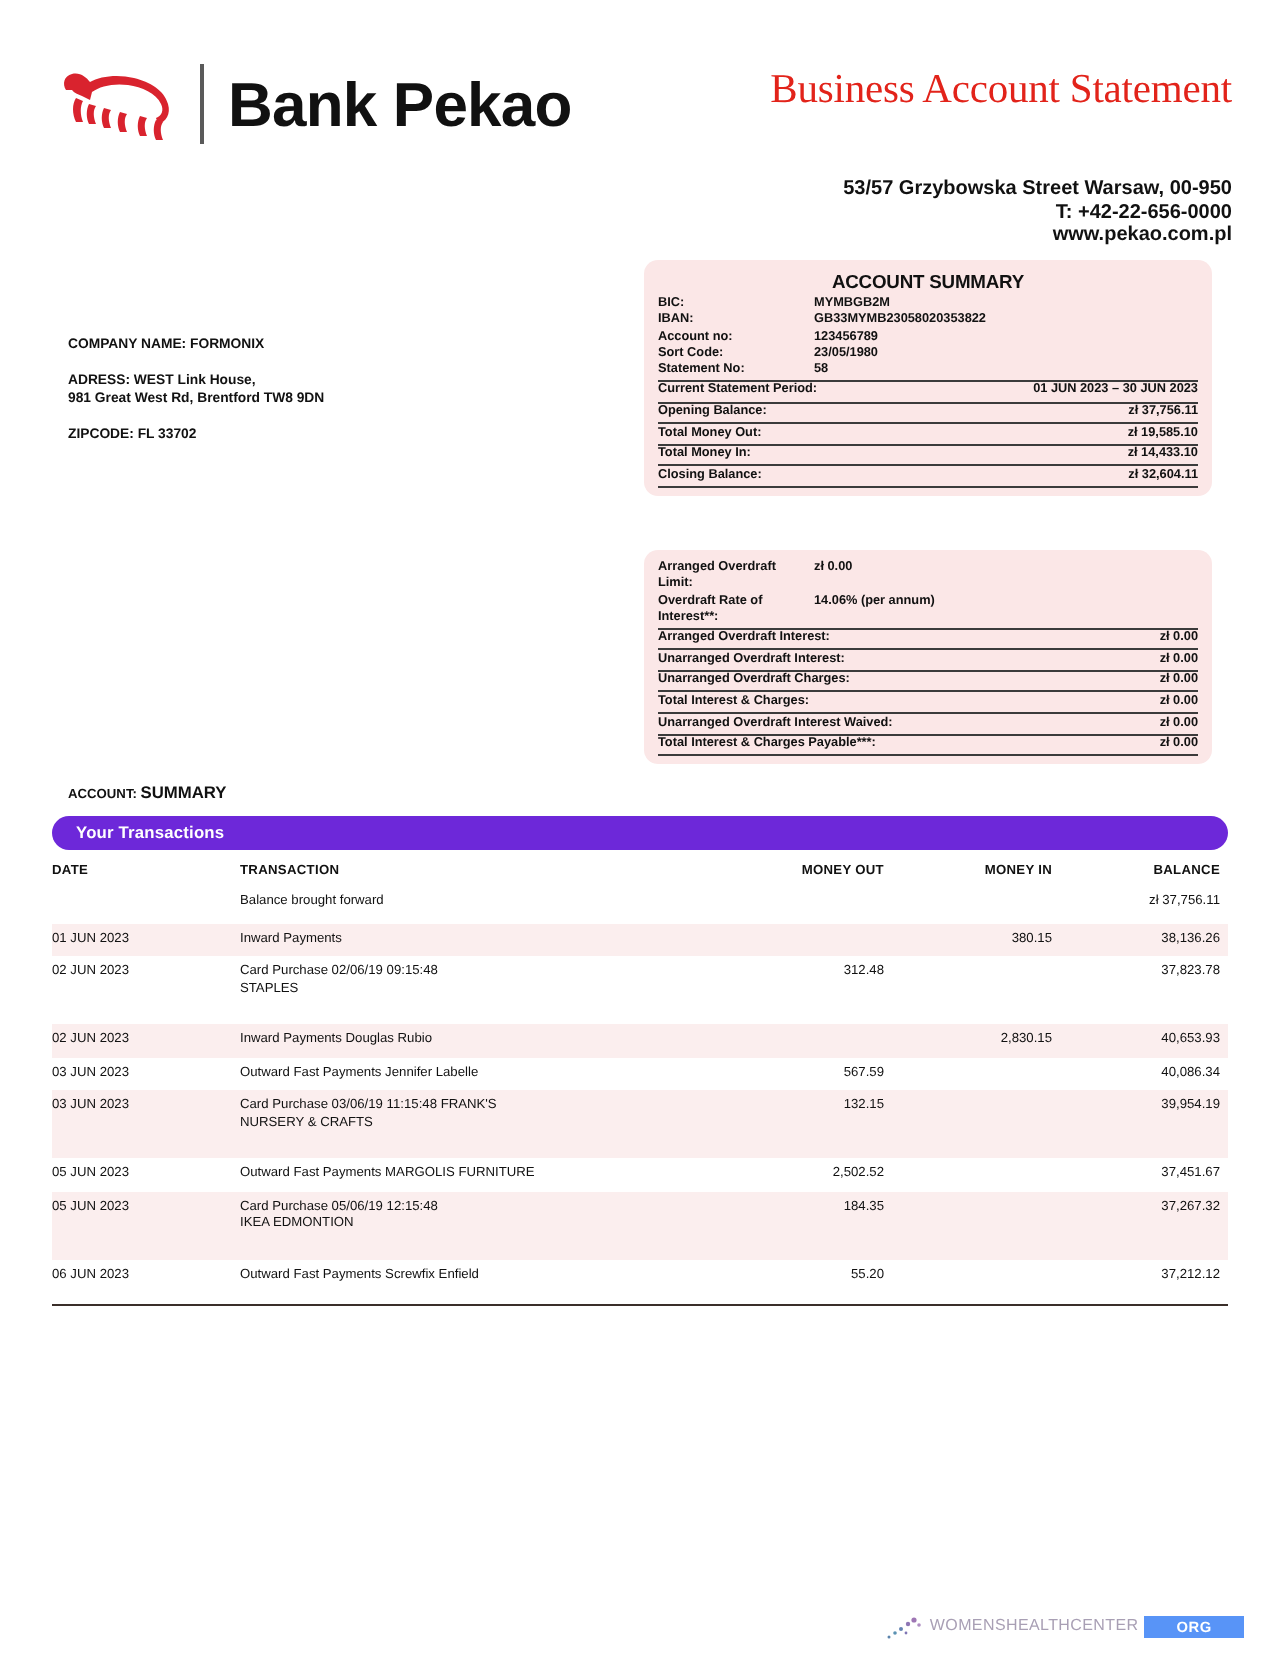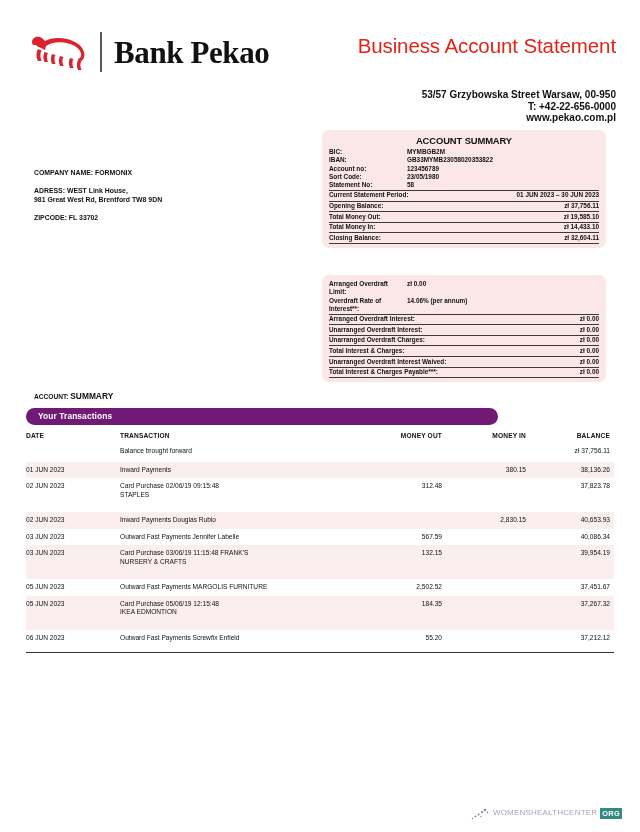--- a/index.html
+++ b/index.html
@@ -28,21 +28,20 @@
     left: 0; top: 0;
     width: 640px;
     height: 82px;
   }
   .brand {
     position: absolute;
     left: 26px; top: 27px;
     display: flex;
     align-items: center;
     height: 50px;
-    font-family: Liberation Serif, serif;
   }
   .logo-mark {
     width: 64px;
     height: 44px;
     display: block;
   }
   .brand-divider {
     width: 2px;
     height: 40px;
     background: #5a5a5a;
@@ -58,20 +57,21 @@
   }
   .doc-title {
     position: absolute;
     right: 24px;
     top: 34px;
     font-size: 20.5px;
     color: #e2231a;
     font-weight: normal;
     letter-spacing: -0.1px;
     white-space: nowrap;
+    font-family: Liberation Serif, serif;
   }
 
   
   .bank-address {
     position: absolute;
     right: 24px;
     top: 89px;
     text-align: right;
     font-size: 10px;
     font-weight: bold;
@@ -151,23 +151,23 @@
     font-weight: bold;
   }
   .account-line .acc-label { font-weight: bold; font-size: 6.6px; }
   .account-line .acc-value { font-weight: bold; font-size: 8.4px; }
 
   
   .txn-banner {
     position: absolute;
     left: 26px;
     top: 408px;
-    width: 472px;
+    width: 588px;
     height: 17px;
-    background: #701a75;
+    background: #6d28d9;
     border-radius: 9px;
     color: #ffffff;
     font-size: 8.4px;
     font-weight: bold;
     line-height: 17px;
     padding-left: 12px;
     box-sizing: border-box;
     letter-spacing: 0.1px;
   }
 
@@ -235,22 +235,22 @@
     font-size: 8px;
     letter-spacing: 0.2px;
     color: #9a8fa8;
     font-weight: normal;
     white-space: nowrap;
   }
   .wm-org {
     font-size: 7.4px;
     font-weight: bold;
     color: #ffffff;
-    background: #0f766e;
-    padding: 1px 2px;
+    background: #3b82f6;
+    padding: 1px 16px;
     letter-spacing: 0.3px;
   }
 </style>
 </head>
 <body>
 
 <div class="page">
 
   <div class="header">
     <div class="brand">

